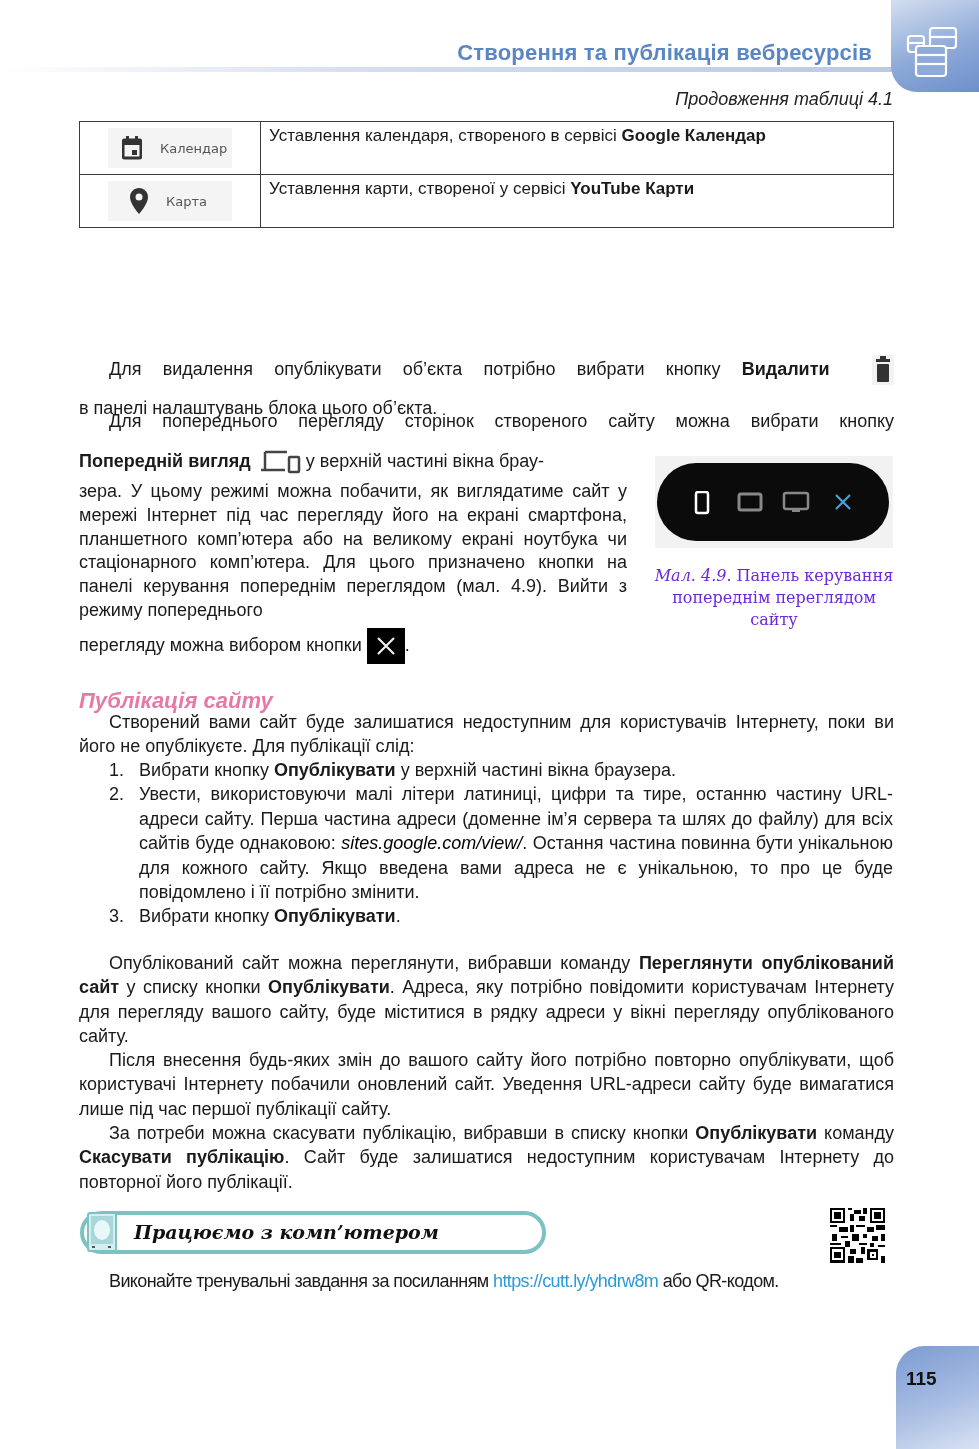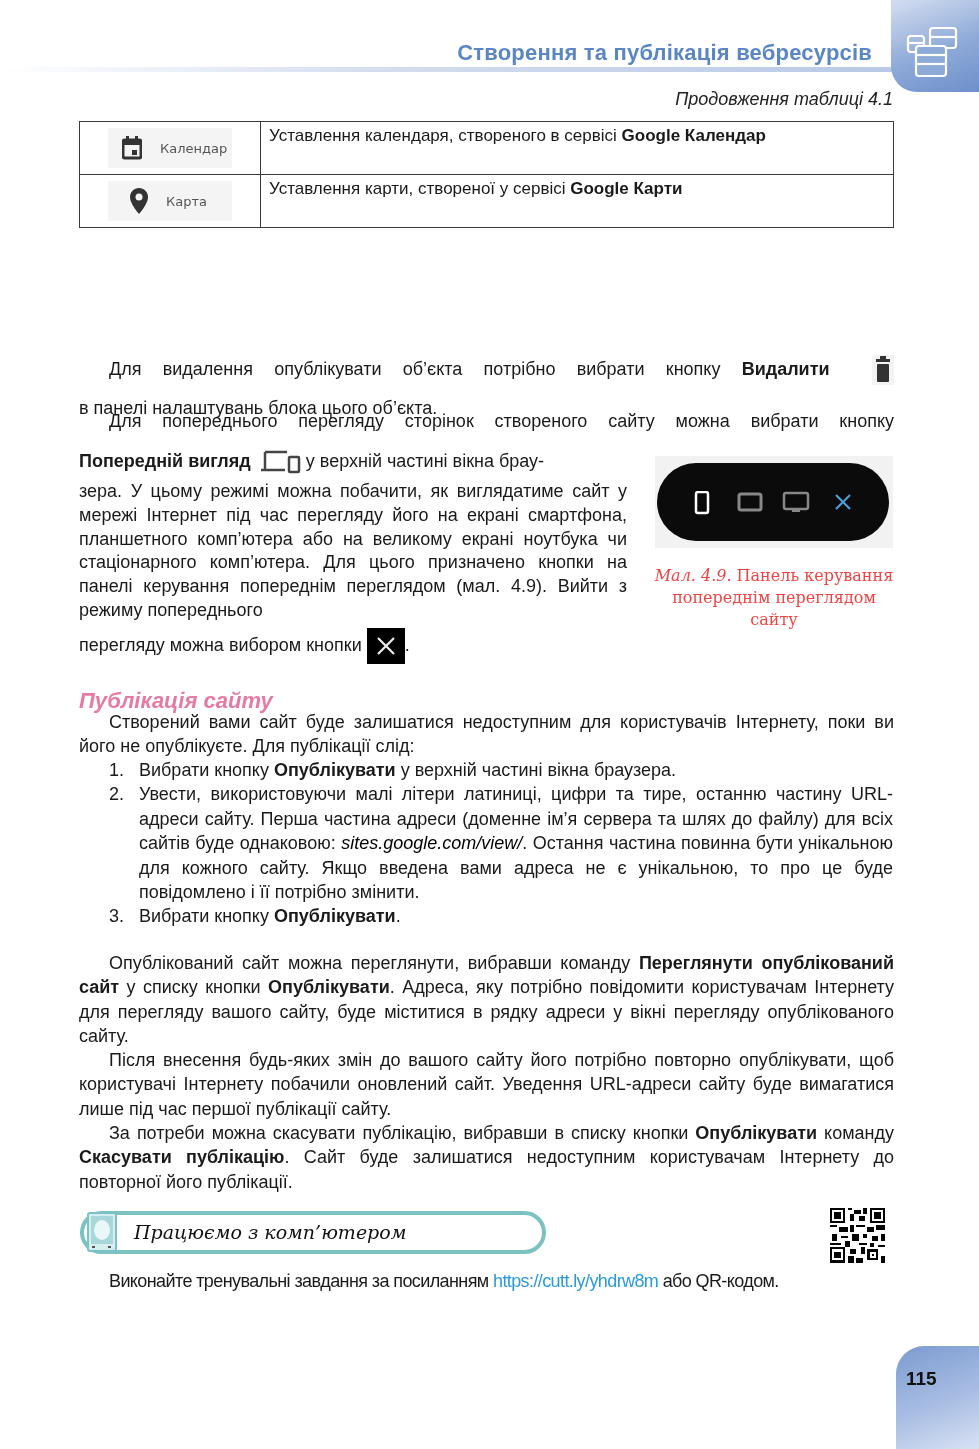--- a/index.html
+++ b/index.html
@@ -30,39 +30,39 @@
   
   .p { position: absolute; font-size: 18px; line-height: 24.4px; text-align: justify; }
   .ind { text-indent: 30px; }
   .inl-icon { display: inline-block; vertical-align: middle; }
 
   
   .fig { position: absolute; left: 655px; top: 456px; width: 238px; height: 92px; background: #f2f2f2; }
   .fig-pill { position: absolute; left: 2px; top: 7px; width: 232px; height: 78px; background: #0b0b0b; border-radius: 40px; }
   .fig-pill span { position: absolute; top: 28px; }
   .fig-cap { position: absolute; left: 650px; top: 565px; width: 248px; text-align: center;
-    font-family: "DejaVu Serif", serif; font-size: 16px; line-height: 22px; color: #ef4444; }
+    font-family: "DejaVu Serif", serif; font-size: 16px; line-height: 22px; color: #6d28d9; }
   .fig-cap i { font-style: italic; }
 
   .x-btn { display: inline-block; width: 38px; height: 36px; background: #000; vertical-align: middle; position: relative; }
 
   .h-section { position: absolute; left: 79px; top: 672px; font-size: 22px; font-weight: bold; font-style: italic; color: #e57aa5; margin-top: 16px; }
 
   .ol { position: absolute; left: 109px; width: 784px; font-size: 18px; line-height: 24.4px; }
   .ol .li { display: flex; text-align: justify; }
   .ol .num { width: 30px; flex: none; }
   .ol .txt { flex: 1; }
   .link { color: #000000; font-style: italic; }
   .link2 { color: #2a9ad8; }
 
   
   .pc-box { position: absolute; left: 80px; top: 1211px; width: 466px; height: 43px;
     border: 4px solid #7cc2c3; border-radius: 22px; background: #fff; }
   .pc-icon { position: absolute; left: 3px; top: -3px; width: 30px; height: 40px; }
-  .pc-title { position: absolute; left: 50px; top: 6px; font-family: "DejaVu Serif", serif; font-size: 19px; font-weight: normal; font-style: italic; color: #111; }
+  .pc-title { position: absolute; left: 50px; top: 6px; font-family: "DejaVu Serif", serif; font-size: 19px; font-weight: bold; font-style: italic; color: #111; }
   .qr { position: absolute; left: 830px; top: 1207px; width: 55px; height: 56px; }
   .task { position: absolute; left: 109px; top: 1271px; font-size: 18px; letter-spacing: -0.6px; }
 
   .pgnum-tab { position: absolute; left: 896px; top: 1346px; width: 83px; height: 103px;
     border-top-left-radius: 28px; background: linear-gradient(160deg, #7b9bd0 0%, #a8bde3 55%, #d8e2f3 100%); }
   .pgnum { position: absolute; left: 10px; top: 22px; font-size: 19px; font-weight: bold; color: #111; }
 </style>
 </head>
 <body>
 
@@ -101,21 +101,21 @@
   <tr>
     <td class="c1">
           <div class="ctl-chip" style="padding-left:22px;">
       <svg width="18" height="26" viewBox="0 0 18 26">
               <path d="M9 0 C4 0 0 4 0 9 C0 16 9 26 9 26 C9 26 18 16 18 9 C18 4 14 0 9 0 Z" fill="#333"></path>
               <circle cx="9" cy="9" r="3.5" fill="#f4f4f4"></circle>
             </svg>
       <span class="lbl">Карта</span>
           </div>
         </td>
-    <td><span>Уставлення карти, створеної у сервісі </span><span class="bold">Google Карти</span></td>
+    <td><span>Уставлення карти, створеної у сервісі </span><span class="bold">YouTube Карти</span></td>
   </tr>
 </tbody>
   </table>
 
 <div class="p ind" style="left:79px; top:355px; width:815px; text-align:justify; text-align-last:justify;">
   <span>Для видалення опублікувати об’єкта потрібно вибрати кнопку </span><span class="bold">Видалити</span>&nbsp;
   <svg class="inl-icon" width="22" height="30" viewBox="0 0 22 30">
       <rect x="0" y="0" width="22" height="30" fill="#f3f3f3"></rect>
       <rect x="4" y="4" width="14" height="3" fill="#333"></rect>
       <rect x="8" y="1" width="6" height="3" fill="#333"></rect>

